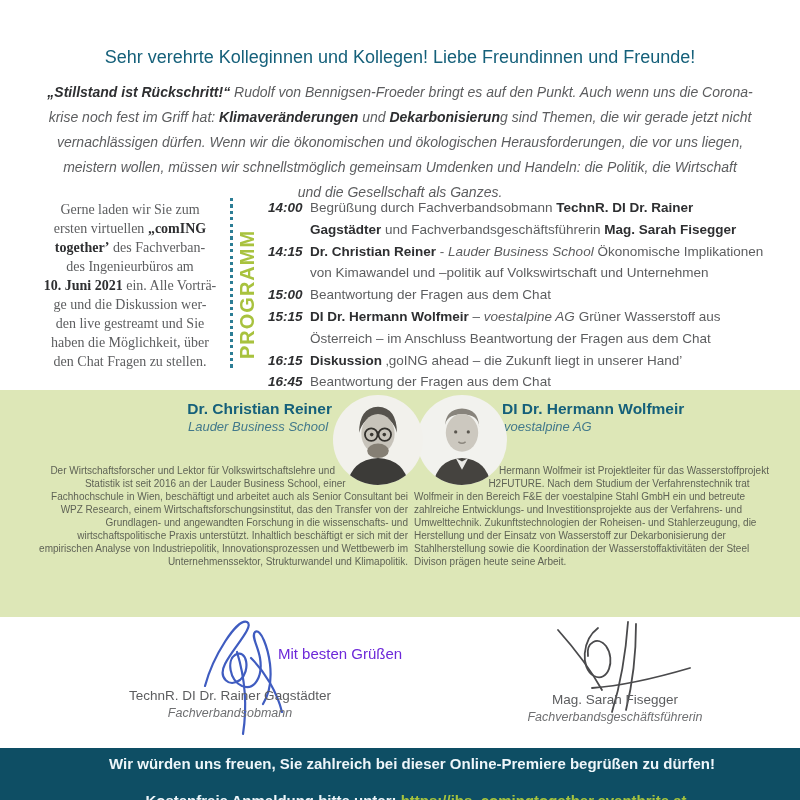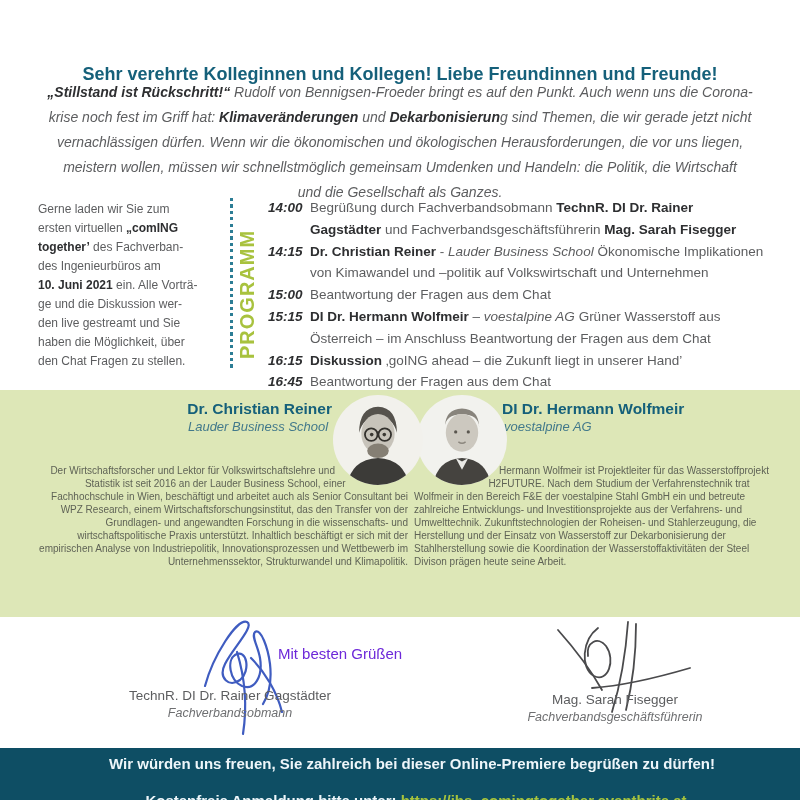--- a/index.html
+++ b/index.html
@@ -9,28 +9,28 @@
   }
   *{margin:0;padding:0;box-sizing:border-box;}
   html,body{background:#fff;}
   body{font-family:"Liberation Sans",sans-serif;}
   #page{position:relative;width:800px;height:800px;background:#fff;overflow:hidden;}
 
   .rich{white-space:pre-line;}
   .rich .b{font-weight:bold;color:var(--text-dark);}
   .rich .i{font-style:italic;}
 
-  .page-title{position:absolute;left:0;top:64px;width:800px;text-align:center;
-    font-size:18px;font-weight:bold;color:var(--accent-teal);}
+  .page-title{position:absolute;left:0;top:47px;width:800px;text-align:center;
+    font-size:18px;font-weight:normal;color:var(--accent-teal);}
 
   .intro{position:absolute;left:28px;top:80px;width:744px;text-align:center;
     font-size:14px;line-height:25px;color:var(--text-gray);font-style:italic;}
 
-  .invite{position:absolute;left:38px;top:200px;width:184px;text-align:left;
-    font-size:12px;line-height:19px;color:var(--text-gray);}
+  .invite{position:absolute;left:38px;top:200px;width:184px;text-align:center;
+    font-size:14px;line-height:19px;color:var(--text-gray);font-family:Liberation Serif, serif;}
 
   .divider-dotted{position:absolute;left:230px;top:198px;width:3px;height:172px;
     background-image:repeating-linear-gradient(to bottom,#2c7d95 0 3.2px,transparent 3.2px 6.4px);}
 
   .program-label{position:absolute;left:236px;top:224px;width:26px;height:140px;
     writing-mode:vertical-rl;transform:rotate(180deg);text-align:center;
     font-size:20px;font-weight:bold;letter-spacing:1px;color:var(--accent-green);}
 
   .program-list{position:absolute;left:268px;top:197px;width:516px;}
   .program-row{display:flex;align-items:flex-start;}

